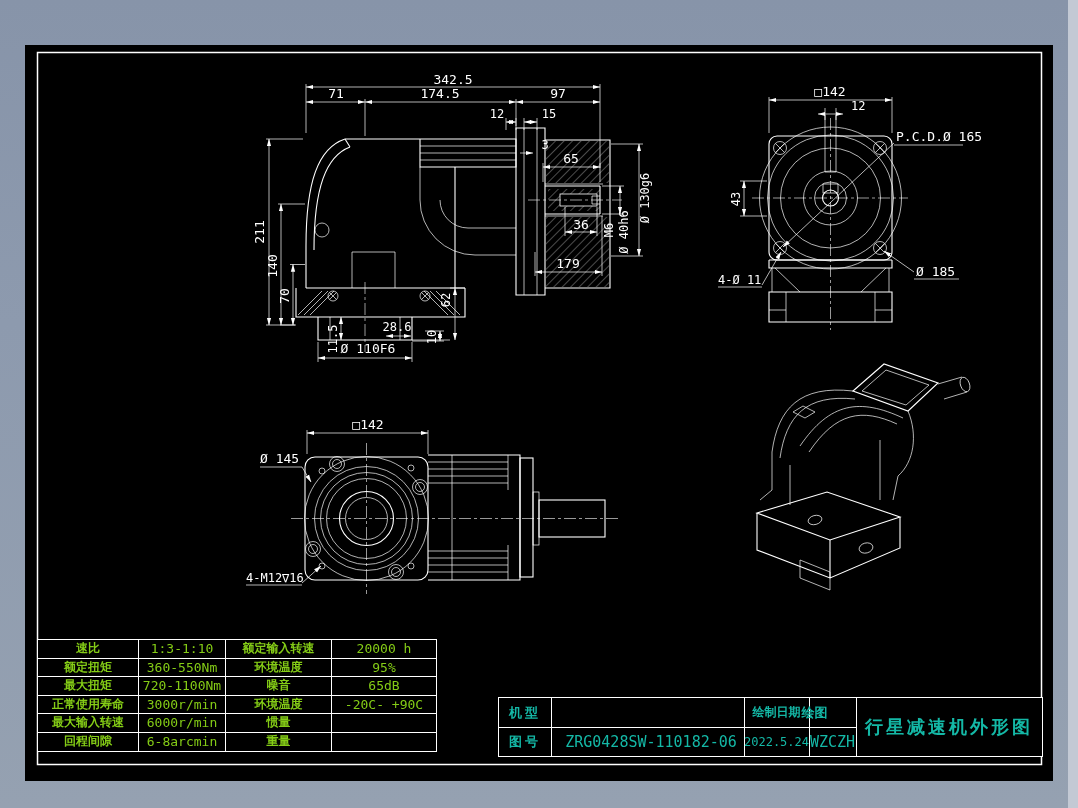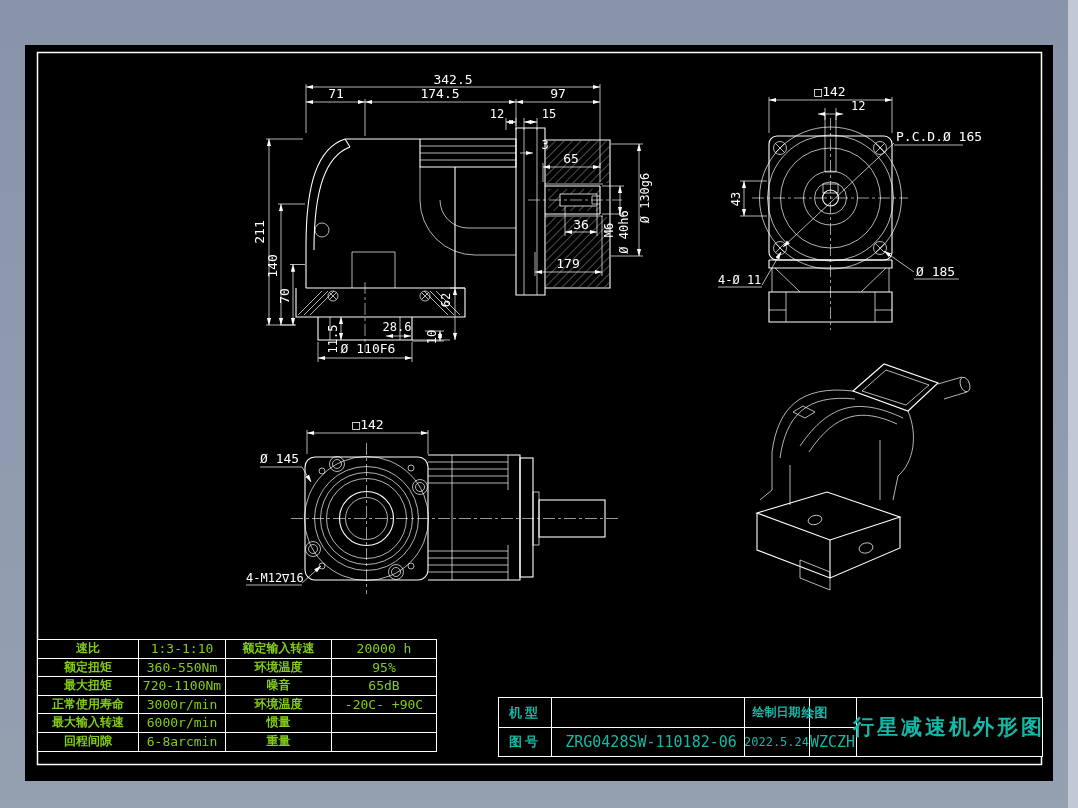--- a/index.html
+++ b/index.html
@@ -24,21 +24,21 @@
   .cn{font-size:12px;font-weight:bold;letter-spacing:0;}
   .val{font-family:"DejaVu Sans Mono",monospace;font-size:13px;text-align:center;}
   
   .tblock{position:absolute;left:498px;top:697px;width:545px;height:60px;border:1px solid #fff;color:#14b8a6;box-sizing:border-box;background:#000;}
   .tblock .vl{position:absolute;top:0;bottom:0;width:1px;background:#fff;}
   .tblock .hl{position:absolute;left:0;width:357px;top:29px;height:1px;background:#fff;}
   .tb-cell{position:absolute;display:flex;align-items:center;justify-content:center;white-space:nowrap;overflow:visible;}
   .tb-label{font-size:13px;font-weight:bold;letter-spacing:3px;}
   .tb-label-sm{font-size:12px;font-weight:bold;}
   .tb-val{font-family:"DejaVu Sans Mono",monospace;font-size:15px;}
-  .tb-title{font-size:21px;font-weight:bold;letter-spacing:3px;}
+  .tb-title{font-size:18px;font-weight:bold;letter-spacing:3px;}
 </style>
 </head>
 <body>
 
 <div class="page">
   <div class="edge-strip"></div>
 
   <svg width="1078" height="808" viewBox="0 0 1078 808">
     <defs>
       <marker id="ar" viewBox="0 0 10 10" refX="9.5" refY="5" markerWidth="11" markerHeight="11" orient="auto-start-reverse">

